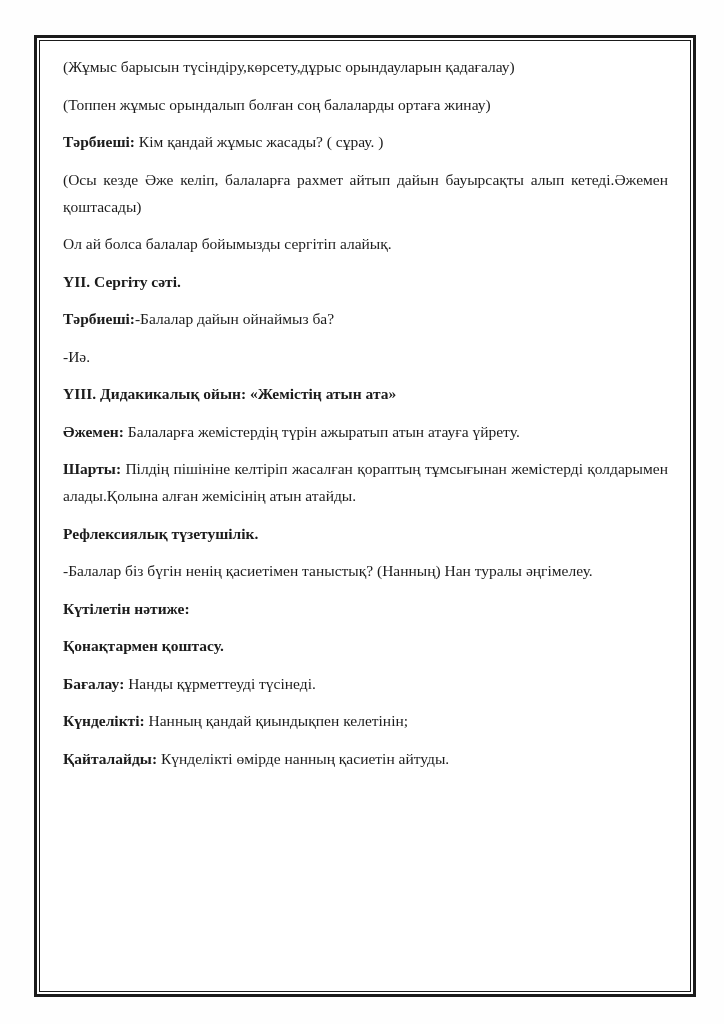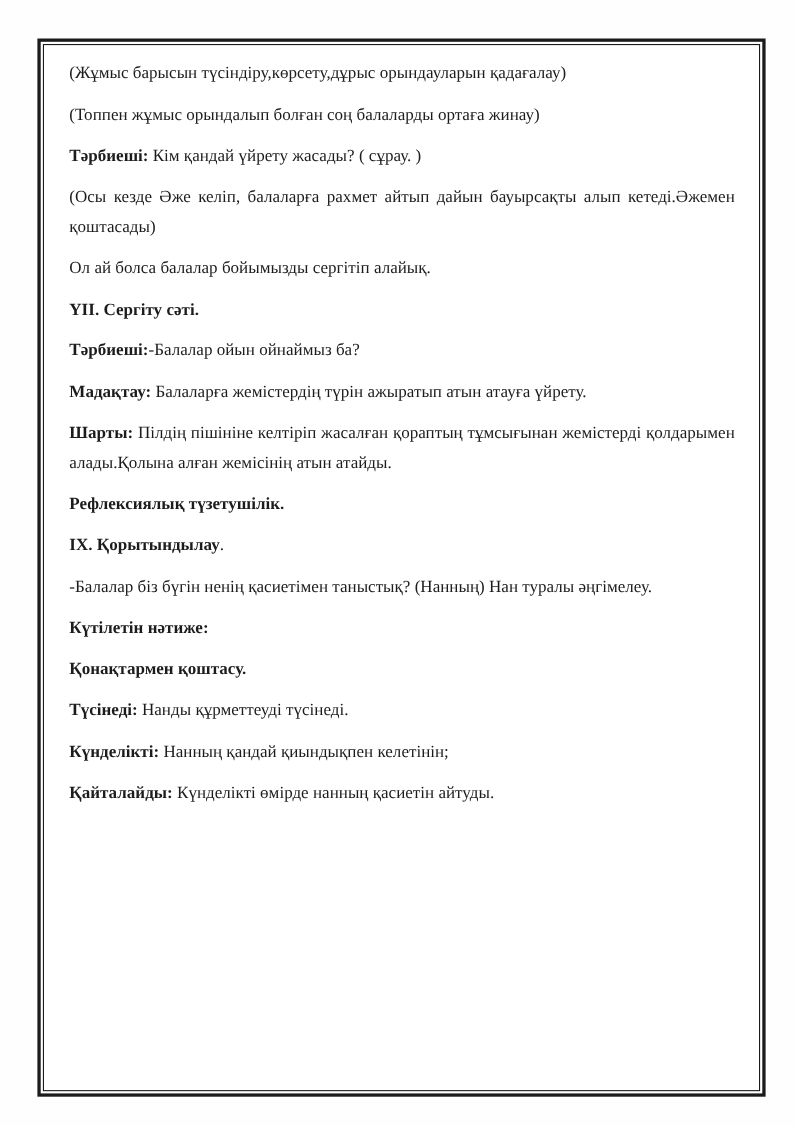--- a/index.html
+++ b/index.html
@@ -56,31 +56,32 @@
 </style>
 </head>
 <body>
 
 <div class="page">
   <div class="frame">
     <div class="frame-inner">
       <div class="doc-content">
           <p class="para"><span class="seg">(Жұмыс барысын түсіндіру,көрсету,дұрыс орындауларын қадағалау)</span></p>
           <p class="para"><span class="seg">(Топпен жұмыс орындалып болған соң балаларды ортаға жинау)</span></p>
-          <p class="para"><span class="seg bold">Тәрбиеші:</span><span class="seg"> Кім қандай үйрету жасады? ( сұрау. )</span></p>
+          <p class="para"><span class="seg bold">Тәрбиеші:</span><span class="seg"> Кім қандай жұмыс жасады? ( сұрау. )</span></p>
           <p class="para justify"><span class="seg">(Осы кезде Әже келіп, балаларға рахмет айтып дайын бауырсақты алып кетеді.Әжемен қоштасады)</span></p>
           <p class="para"><span class="seg">Ол ай болса балалар бойымызды сергітіп алайық.</span></p>
           <p class="para"><span class="seg bold">ҮІІ. Сергіту сәті.</span></p>
-          <p class="para"><span class="seg bold">Тәрбиеші:</span><span class="seg">-Балалар ойын ойнаймыз ба?</span></p>
-          <p class="para"><span class="seg bold">Мадақтау:</span><span class="seg"> Балаларға жемістердің түрін ажыратып атын атауға үйрету.</span></p>
+          <p class="para"><span class="seg bold">Тәрбиеші:</span><span class="seg">-Балалар дайын ойнаймыз ба?</span></p>
+          <p class="para"><span class="seg">-Иә.</span></p>
+          <p class="para"><span class="seg bold">ҮІІІ. Дидакикалық ойын: «Жемістің атын ата»</span></p>
+          <p class="para"><span class="seg bold">Әжемен:</span><span class="seg"> Балаларға жемістердің түрін ажыратып атын атауға үйрету.</span></p>
           <p class="para justify"><span class="seg bold">Шарты:</span><span class="seg"> Пілдің пішініне келтіріп жасалған қораптың тұмсығынан жемістерді қолдарымен алады.Қолына алған жемісінің атын атайды.</span></p>
           <p class="para"><span class="seg bold">Рефлексиялық түзетушілік.</span></p>
-          <p class="para"><span class="seg bold">ІХ. Қорытындылау</span><span class="seg">.</span></p>
           <p class="para"><span class="seg">-Балалар біз бүгін ненің қасиетімен таныстық? (Нанның) Нан туралы әңгімелеу.</span></p>
           <p class="para"><span class="seg bold">Күтілетін нәтиже:</span></p>
           <p class="para"><span class="seg bold">Қонақтармен қоштасу.</span></p>
-          <p class="para"><span class="seg bold">Түсінеді:</span><span class="seg"> Нанды құрметтеуді түсінеді.</span></p>
+          <p class="para"><span class="seg bold">Бағалау:</span><span class="seg"> Нанды құрметтеуді түсінеді.</span></p>
           <p class="para"><span class="seg bold">Күнделікті:</span><span class="seg"> Нанның қандай қиындықпен келетінін;</span></p>
           <p class="para"><span class="seg bold">Қайталайды:</span><span class="seg"> Күнделікті өмірде нанның қасиетін айтуды.</span></p>
         </div>
     </div>
   </div>
 </div>
 
 </body></html>

